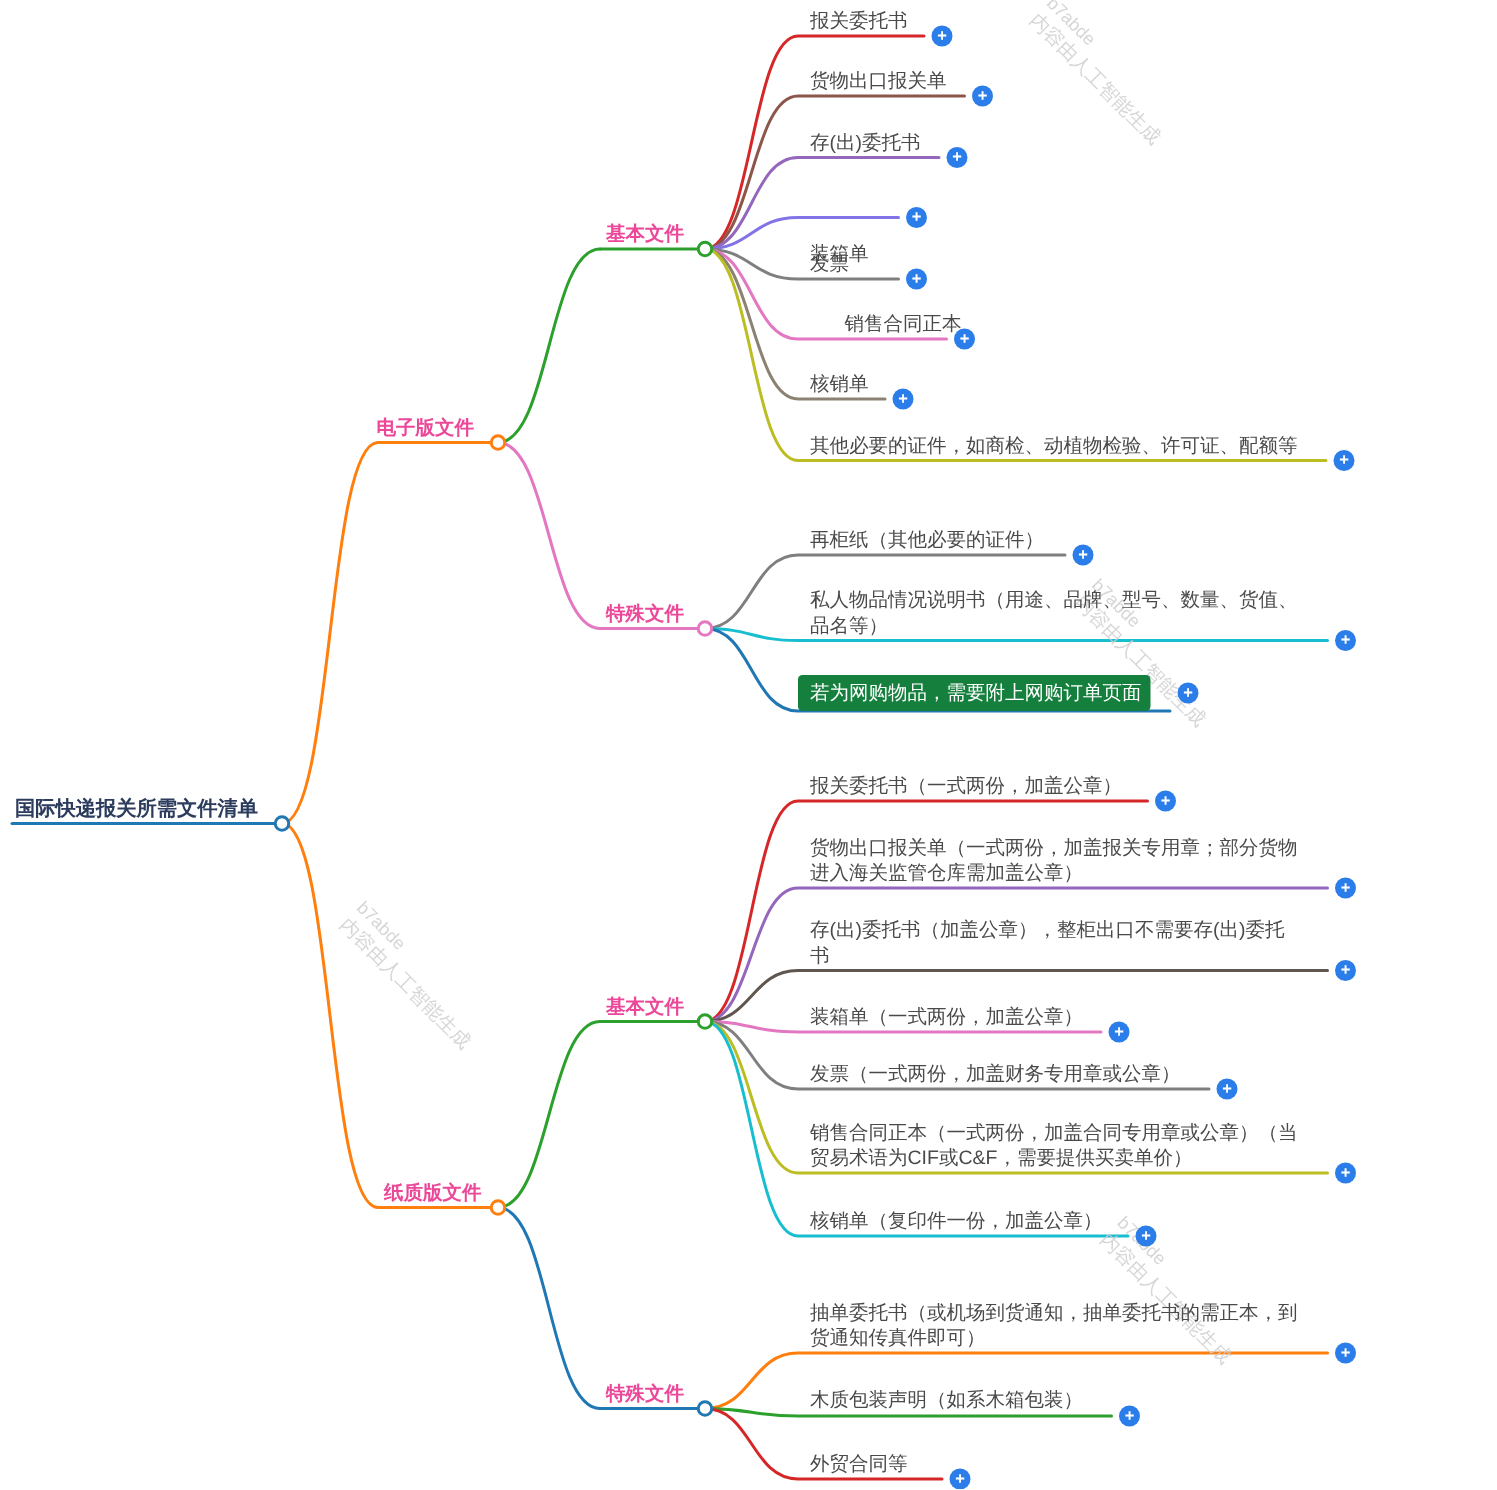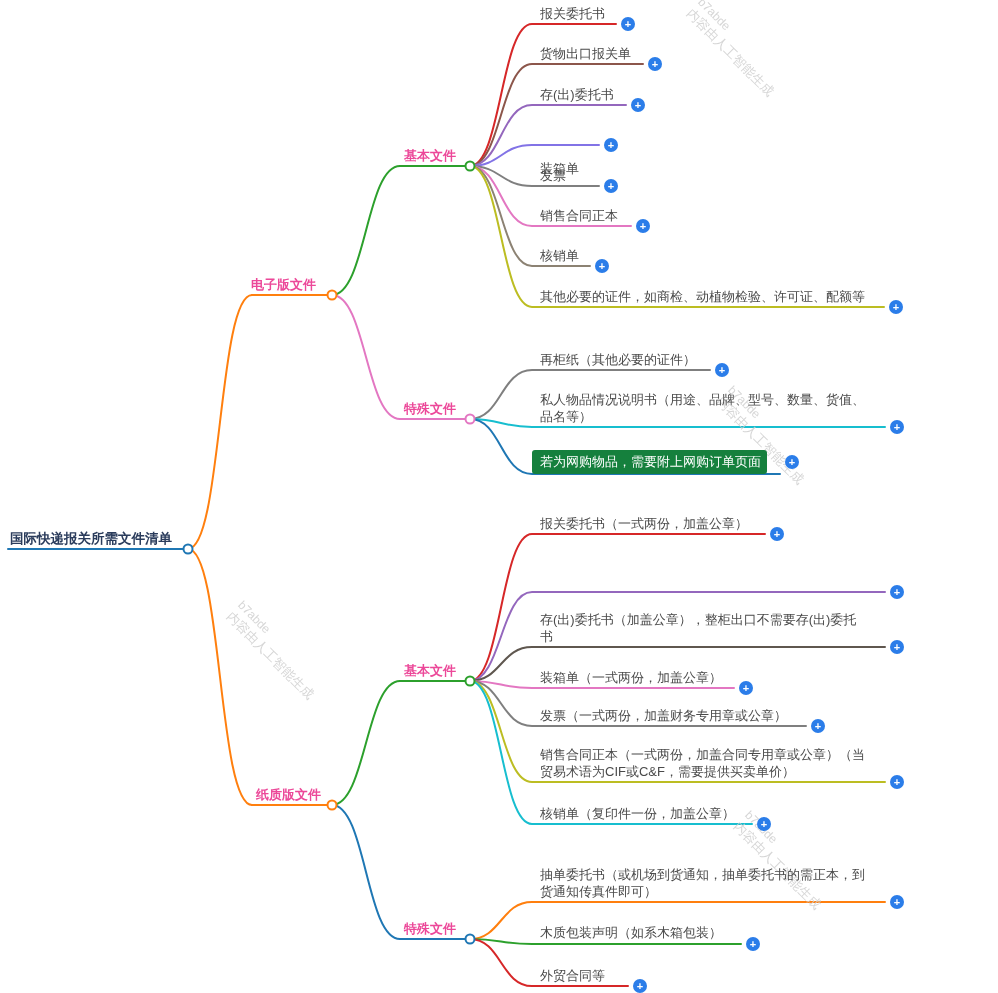--- a/index.html
+++ b/index.html
@@ -115,29 +115,30 @@
   <div class="node branch" style="left:404px; top:147px;">基本文件</div>
   <div class="node branch" style="left:404px; top:400px;">特殊文件</div>
   <div class="node branch" style="left:404px; top:662px;">基本文件</div>
   <div class="node branch" style="left:404px; top:920px;">特殊文件</div>
 
   <div class="node" style="left:540px; top:5px;">报关委托书</div>
   <div class="node" style="left:540px; top:45px;">货物出口报关单</div>
   <div class="node" style="left:540px; top:86px;">存(出)委托书</div>
   <div class="node" style="left:540px; top:116px;margin-top:44px;">装箱单</div>
   <div class="node" style="left:540px; top:167px;">发票</div>
-  <div class="node" style="left:540px; top:207px;">销售合同正本</div>
+  <div class="node" style="left:563px; top:207px;">销售合同正本</div>
   <div class="node" style="left:540px; top:247px;">核销单</div>
   <div class="node" style="left:540px; top:288px;">其他必要的证件，如商检、动植物检验、许可证、配额等</div>
 
   <div class="node" style="left:540px; top:351px;">再柜纸（其他必要的证件）</div>
   <div class="node multi" style="left:540px; top:391px;">私人物品情况说明书（用途、品牌、型号、数量、货值、品名等）</div>
   <div class="node sel" style="left:532px; top:450px;">若为网购物品，需要附上网购订单页面</div>
 
   <div class="node" style="left:540px; top:515px;">报关委托书（一式两份，加盖公章）</div>
+  <div class="node multi" style="left:540px; top:556px;">货物出口报关单（一式两份，加盖报关专用章；部分货物进入海关监管仓库需加盖公章）</div>
   <div class="node multi narrow" style="left:540px; top:611px;">存(出)委托书（加盖公章），整柜出口不需要存(出)委托书</div>
   <div class="node" style="left:540px; top:669px;">装箱单（一式两份，加盖公章）</div>
   <div class="node" style="left:540px; top:707px;">发票（一式两份，加盖财务专用章或公章）</div>
   <div class="node multi" style="left:540px; top:746px;">销售合同正本（一式两份，加盖合同专用章或公章）（当贸易术语为CIF或C&amp;F，需要提供买卖单价）</div>
   <div class="node" style="left:540px; top:805px;">核销单（复印件一份，加盖公章）</div>
 
   <div class="node multi" style="left:540px; top:866px;">抽单委托书（或机场到货通知，抽单委托书的需正本，到货通知传真件即可）</div>
   <div class="node" style="left:540px; top:925px;font-family:Liberation Mono, monospace;">木质包装声明（如系木箱包装）</div>
   <div class="node" style="left:540px; top:967px;">外贸合同等</div>
 

